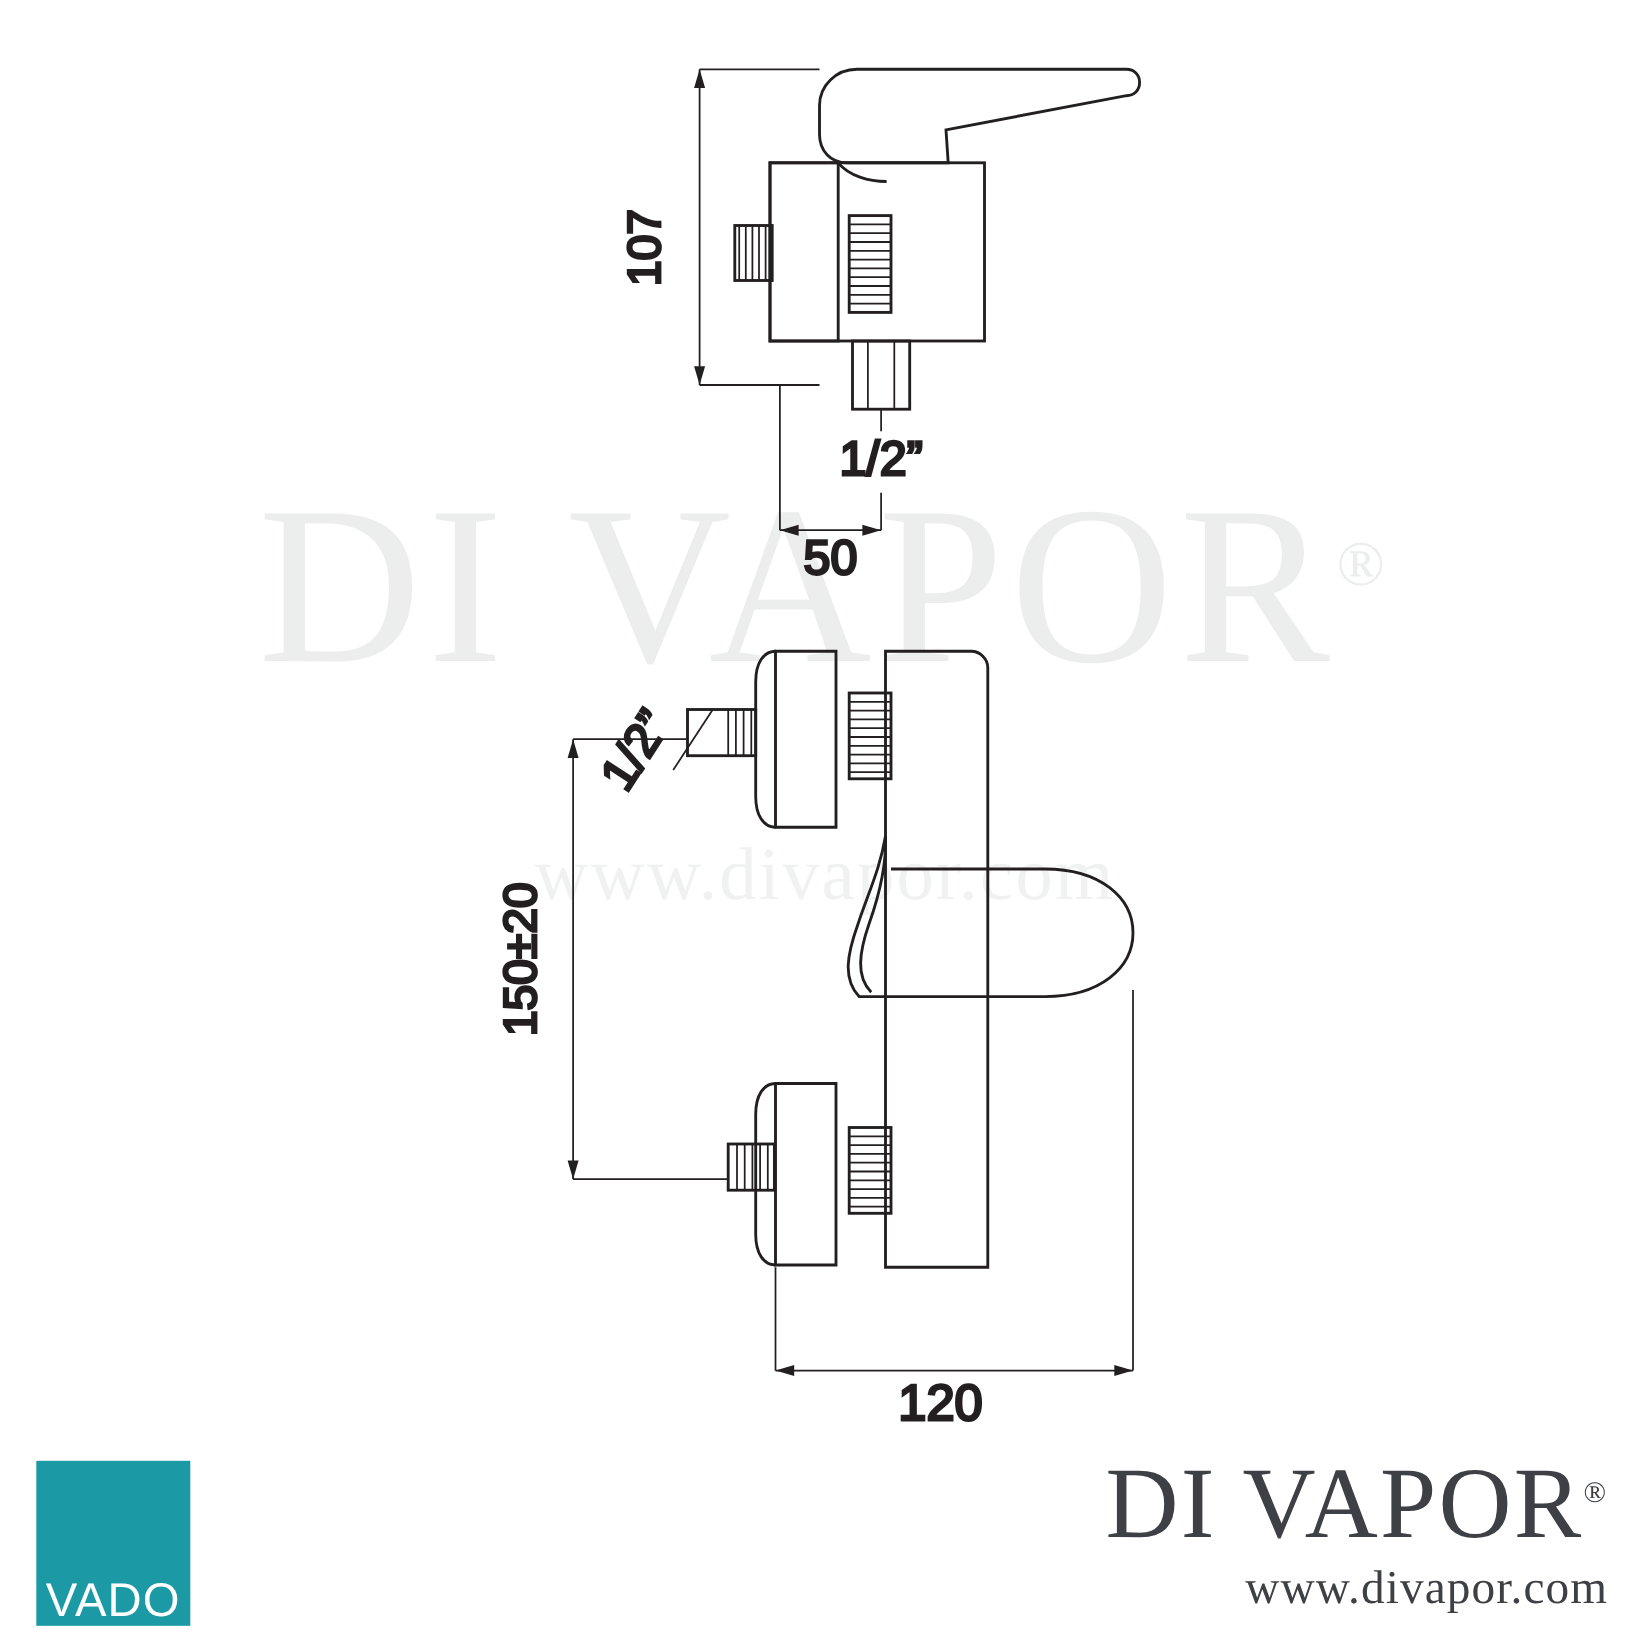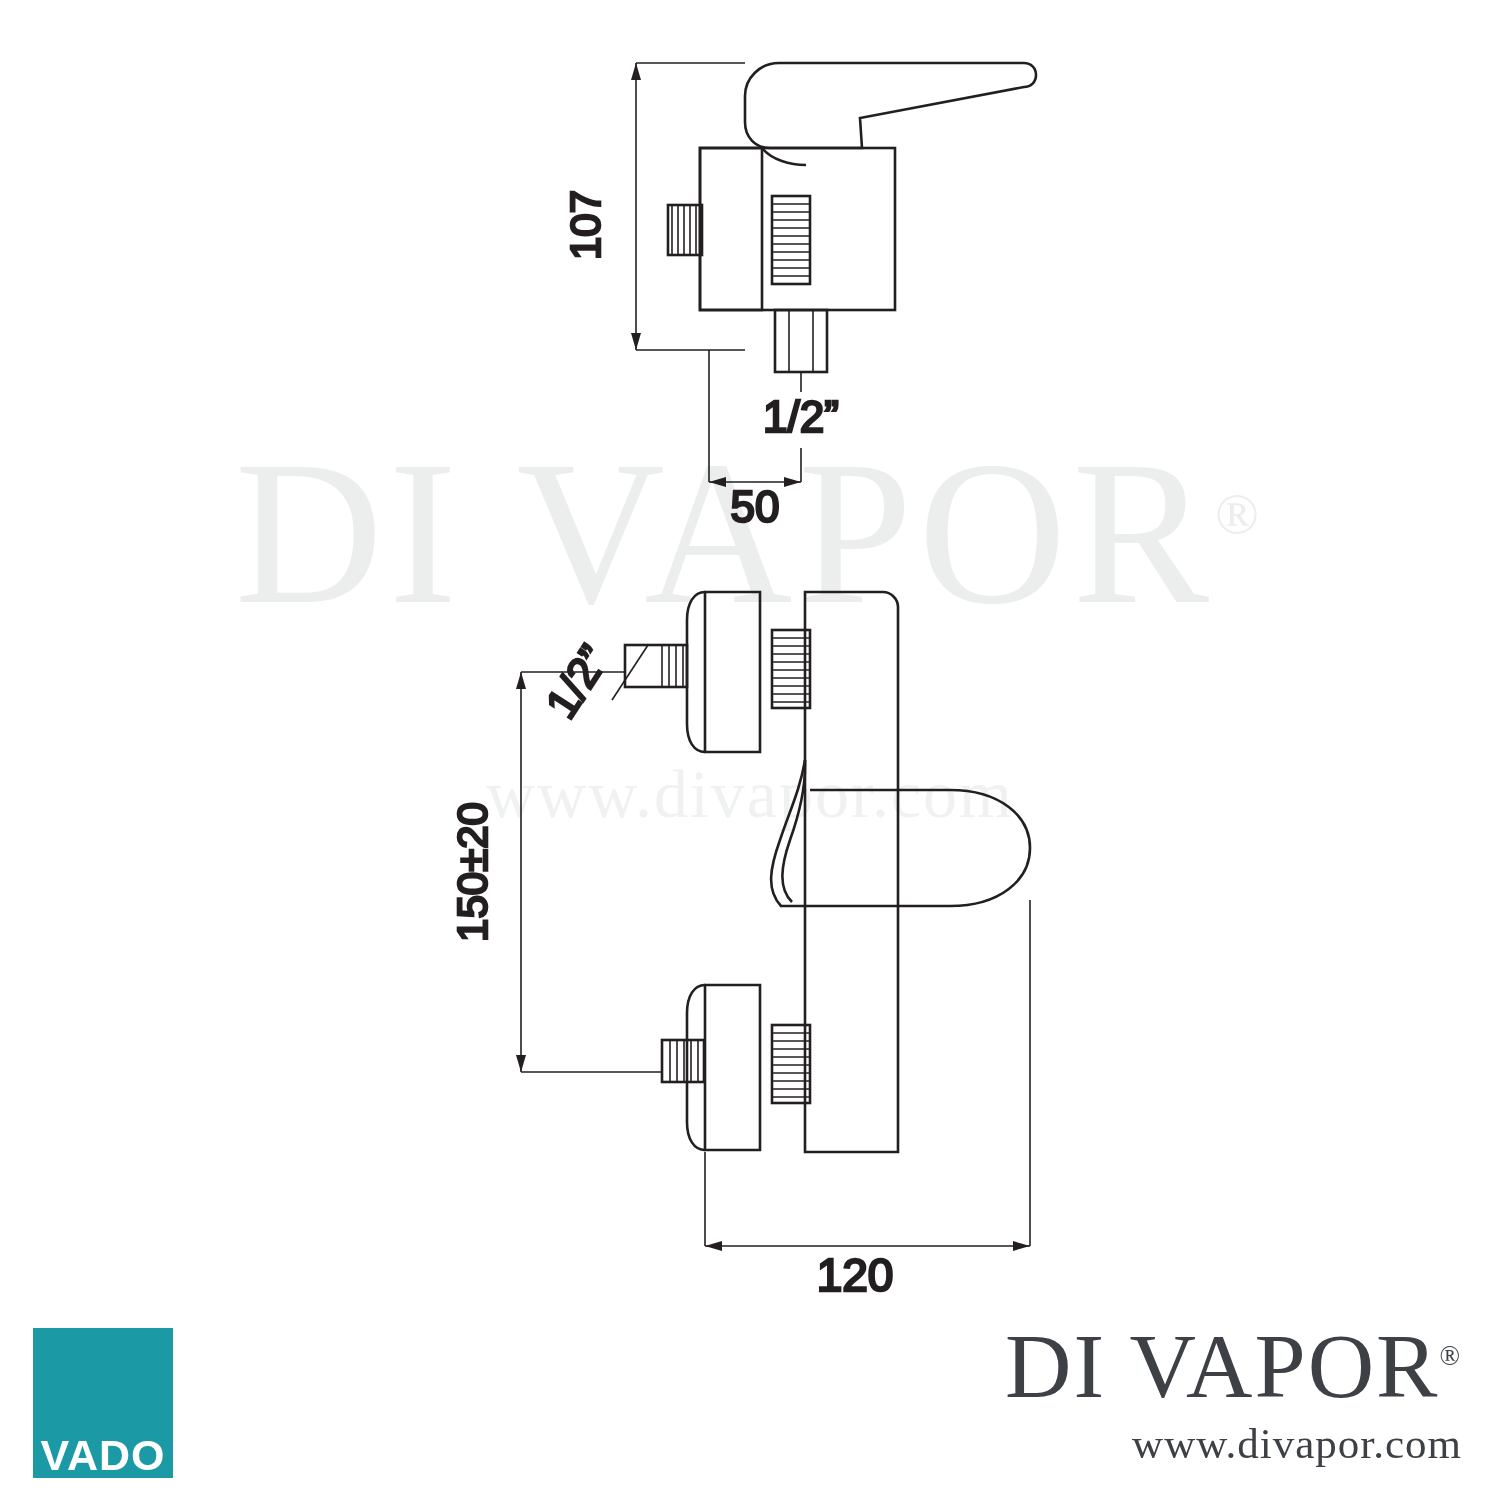--- a/index.html
+++ b/index.html
@@ -74,21 +74,21 @@
     background: #1b9aa5;
   }
   #vado-logo .vado-text {
     position: absolute;
     left: 0;
     bottom: -2px;
     width: 140px;
     text-align: center;
     font-family: "Liberation Sans", sans-serif;
     font-size: 43px;
-    font-weight: bold;
+    font-weight: normal;
     color: #ffffff;
     letter-spacing: 1px;
   }
   #brand-block {
     position: absolute;
     right: 38px;
     top: 8px;
     text-align: right;
   }
   #brand-title {

